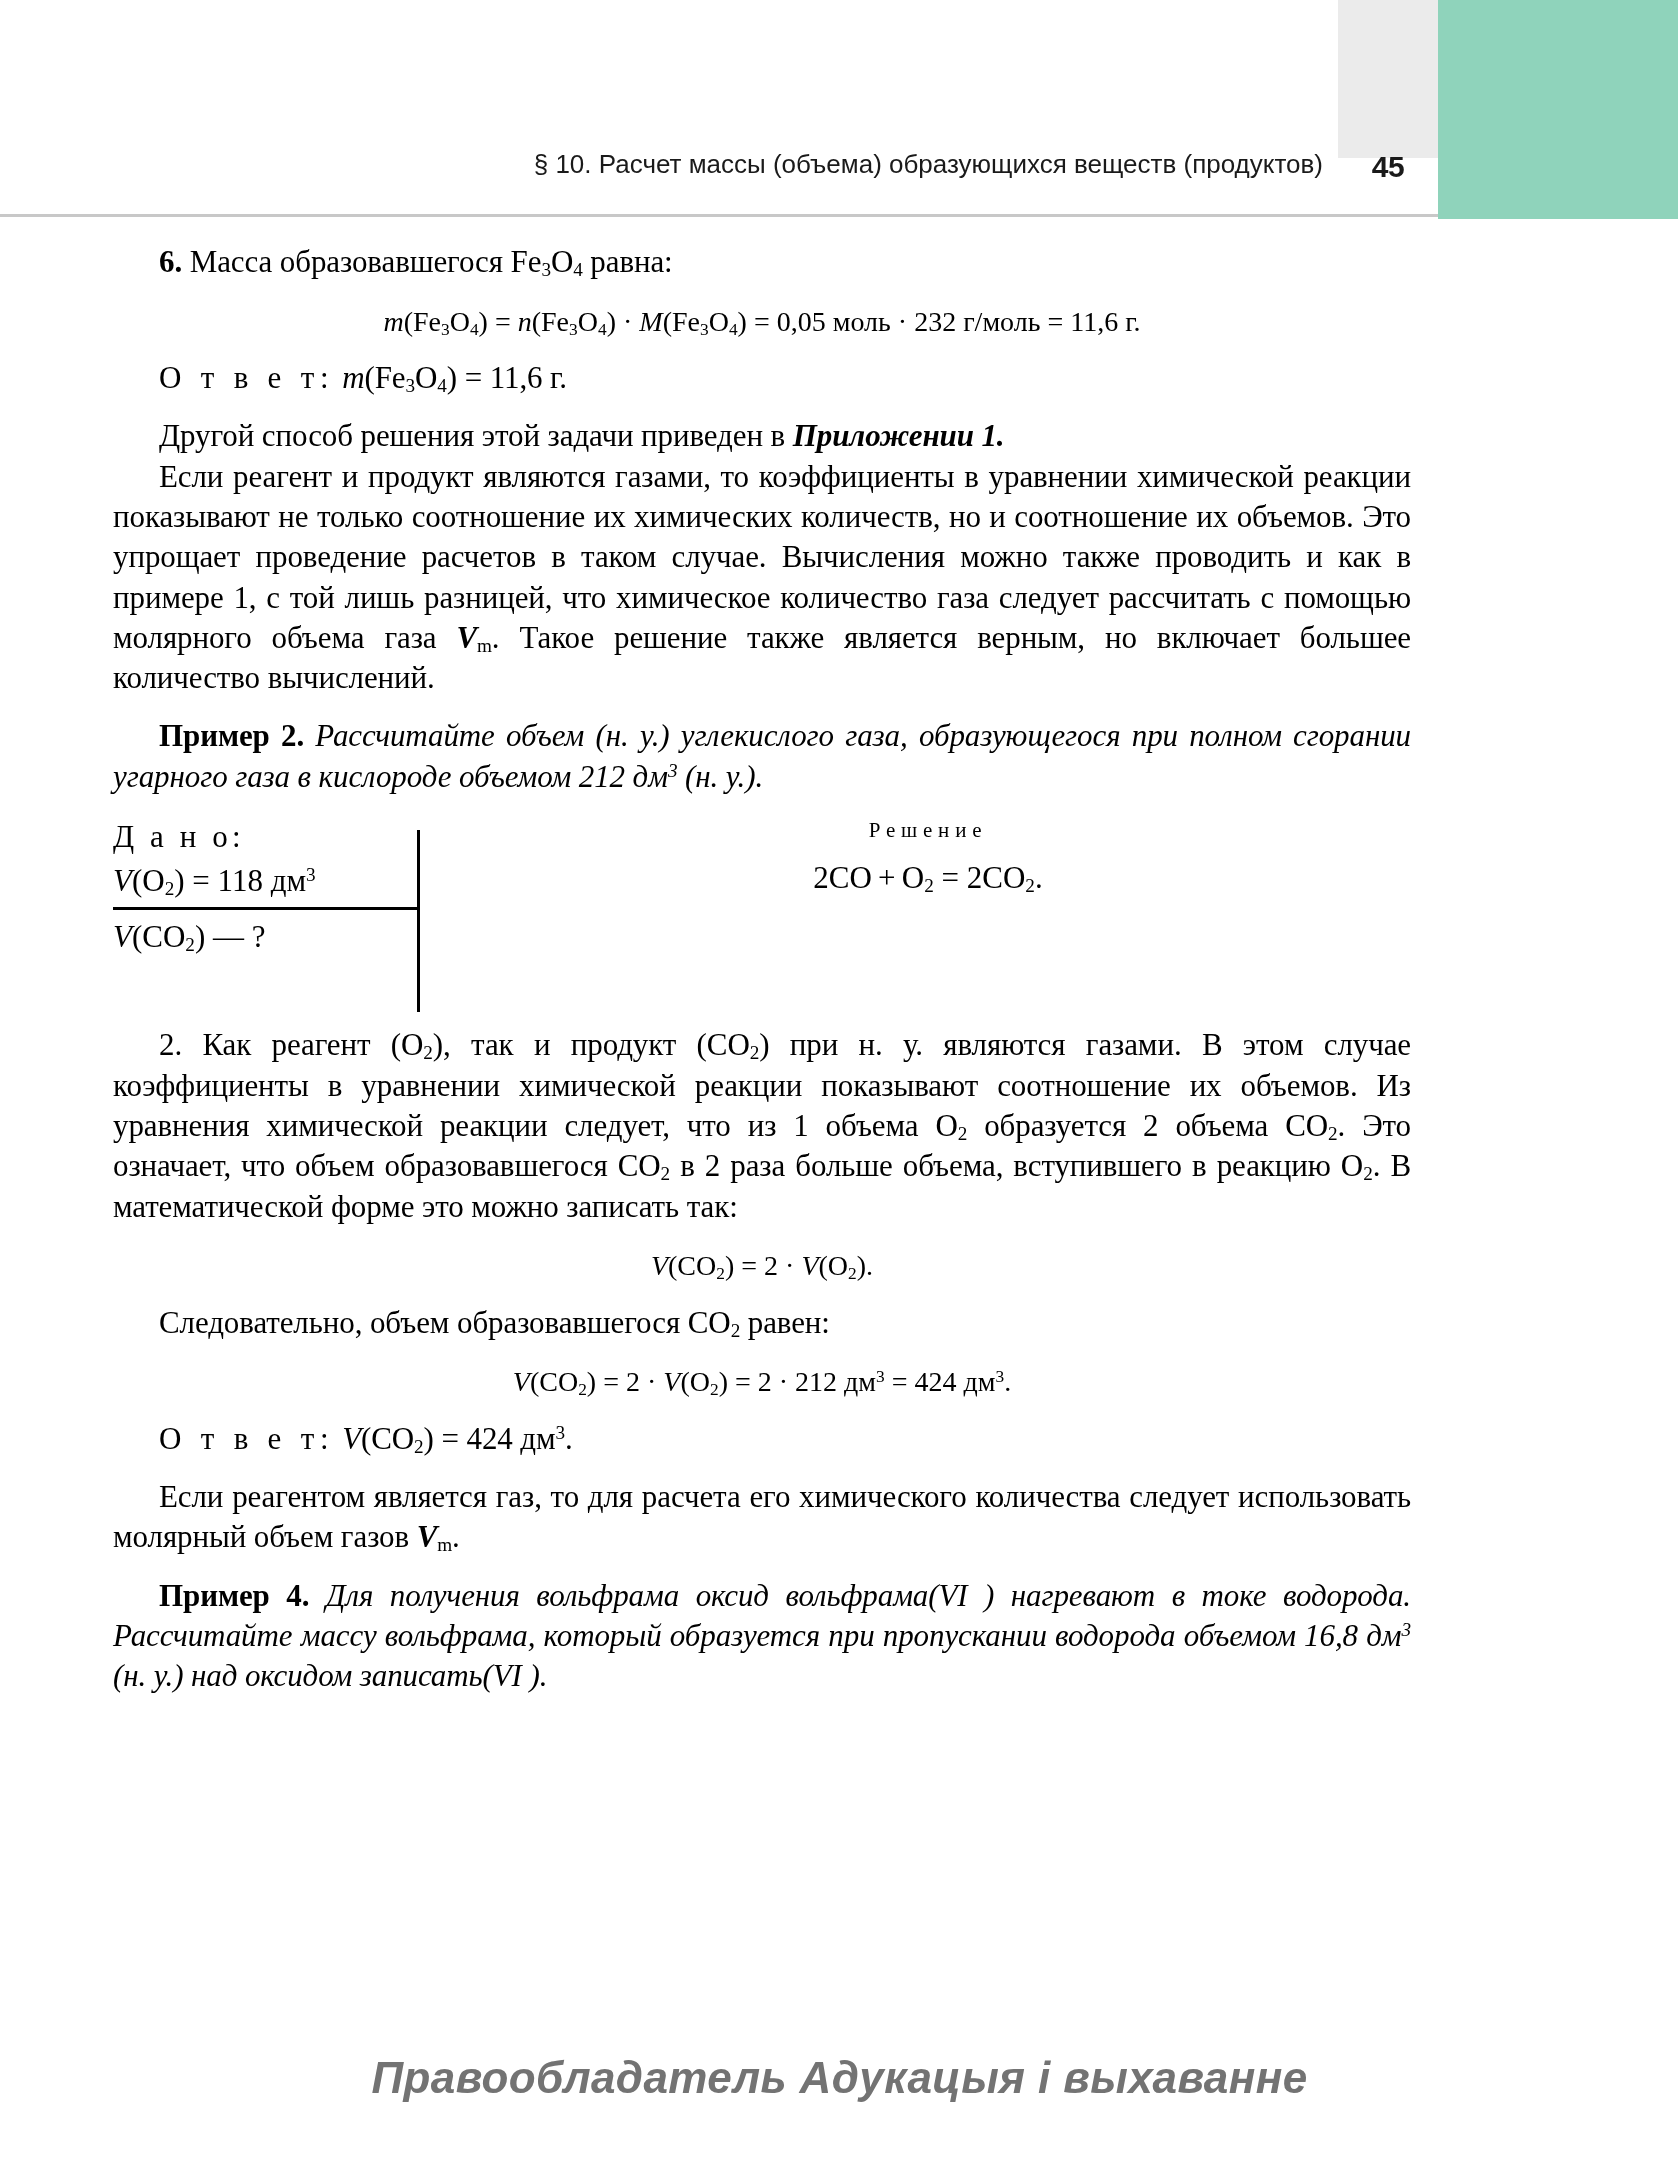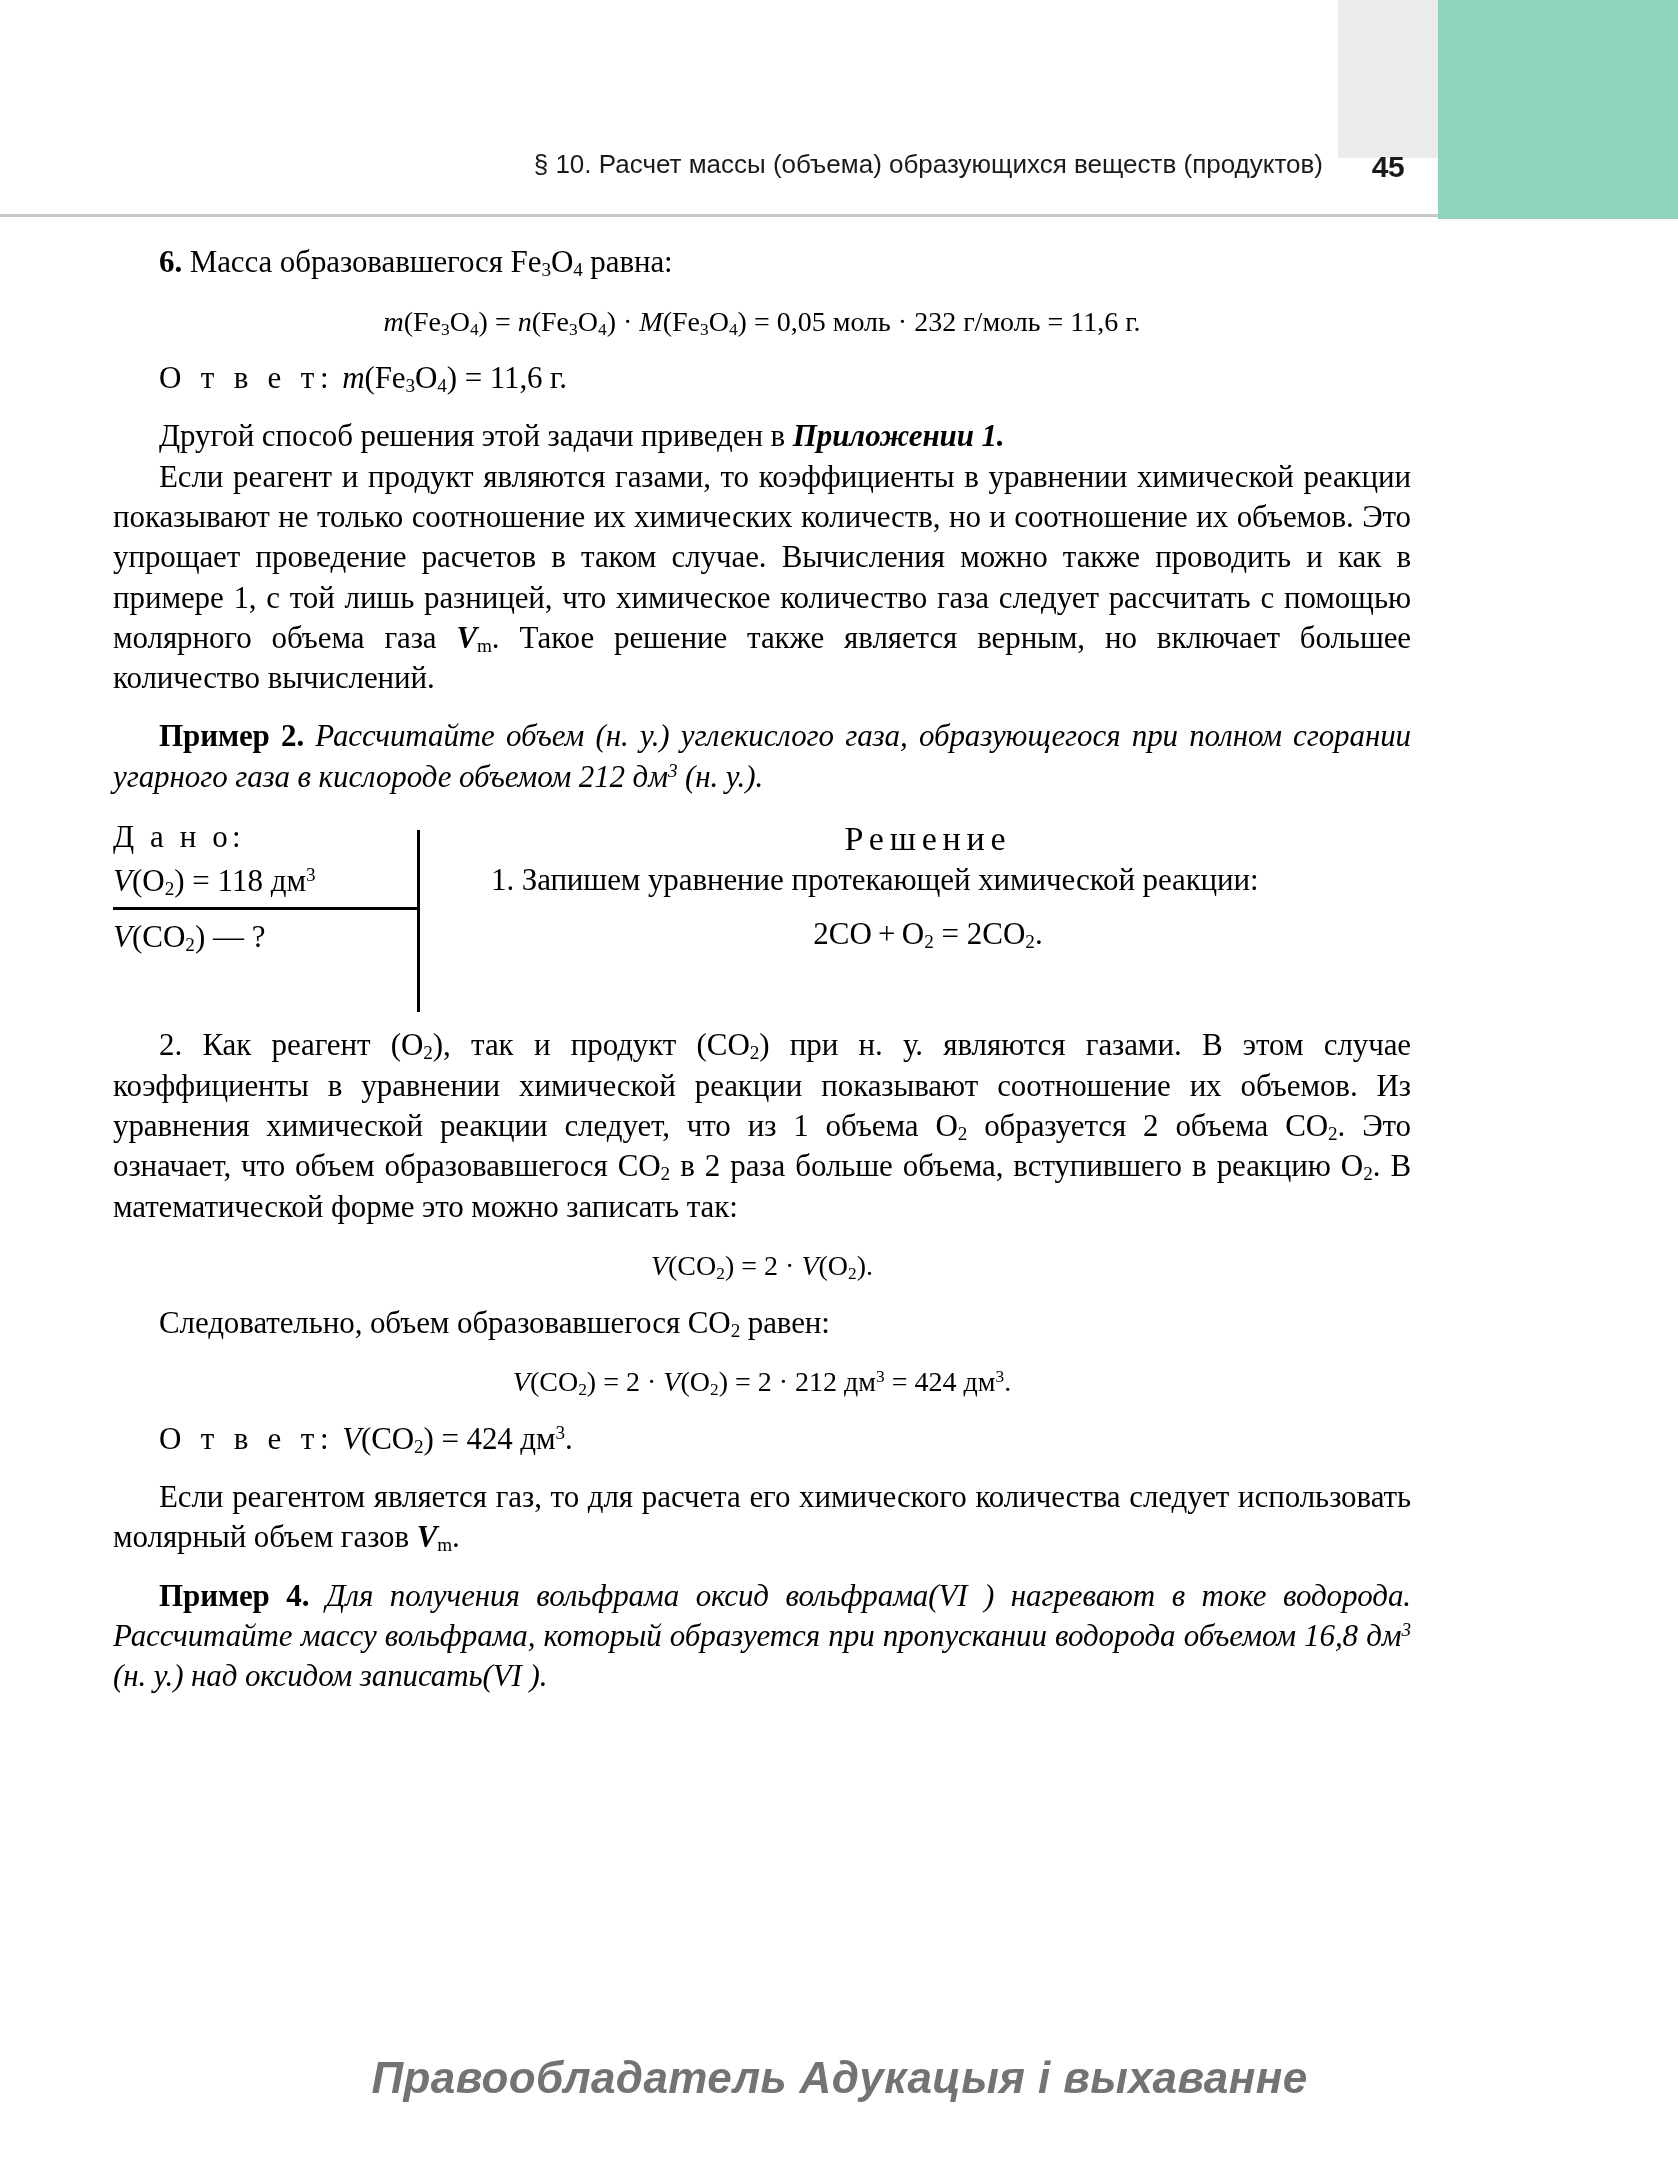--- a/index.html
+++ b/index.html
@@ -141,21 +141,21 @@
     line-height: 1.35;
   }
   .solution {
     position: absolute;
     left: 332px;
     top: 0;
     width: 966px;
   }
   .solution .sol-title {
     text-align: center;
-    font-size: 34px;
+    font-size: 21px;
     letter-spacing: 5.8px;
     line-height: 1.22;
     font-family: Liberation Serif, serif;
   }
   .solution p {
     font-size: 31px;
     line-height: 1.30;
     text-align: justify;
   }
   .solution .sol-eq {
@@ -211,21 +211,20 @@
 
     <div class="given">
       <div class="lbl">Д а н о:</div>
       <div class="row1"><i class="v">V</i><span>(O</span><sub>2</sub>)<span> = 118 дм</span><sup>3</sup></div>
       <div class="rule-h"></div>
       <div class="row2"><i class="v">V</i><span>(CO</span><sub>2</sub><span>) — ?</span></div>
     </div>
 
     <div class="solution">
       <div class="sol-title">Решение</div>
-      <p style="text-indent:46px;">1. Запишем уравнение протекающей химической реакции:</p>
       <div class="sol-eq"><span>2CO</span> <span>+</span> <span>O</span><sub>2</sub> <span>=</span> <span>2CO</span><sub>2</sub><span>.</span></div>
     </div>
   </div>
 
   <p class="indent"><span>2. Как реагент (O</span><sub>2</sub><span>), так и продукт (CO</span><sub>2</sub><span>) при н. у. являются газами. В этом случае коэффициенты в уравнении химической реакции показывают соотношение их объемов. Из уравнения химической реакции следует, что из 1 объема O</span><sub>2</sub><span> образуется 2 объема CO</span><sub>2</sub><span>. Это означает, что объем образовавшегося CO</span><sub>2</sub><span> в 2 раза больше объема, вступившего в реакцию O</span><sub>2</sub><span>. В математической форме это можно записать так:</span></p>
 
   <div class="eq"><i class="v">V</i>(CO<sub>2</sub>) = 2 · <i class="v">V</i>(O<sub>2</sub>).</div>
 
   <p class="indent gap"><span>Следовательно, объем образовавшегося CO</span><sub>2</sub><span> равен:</span></p>
 

